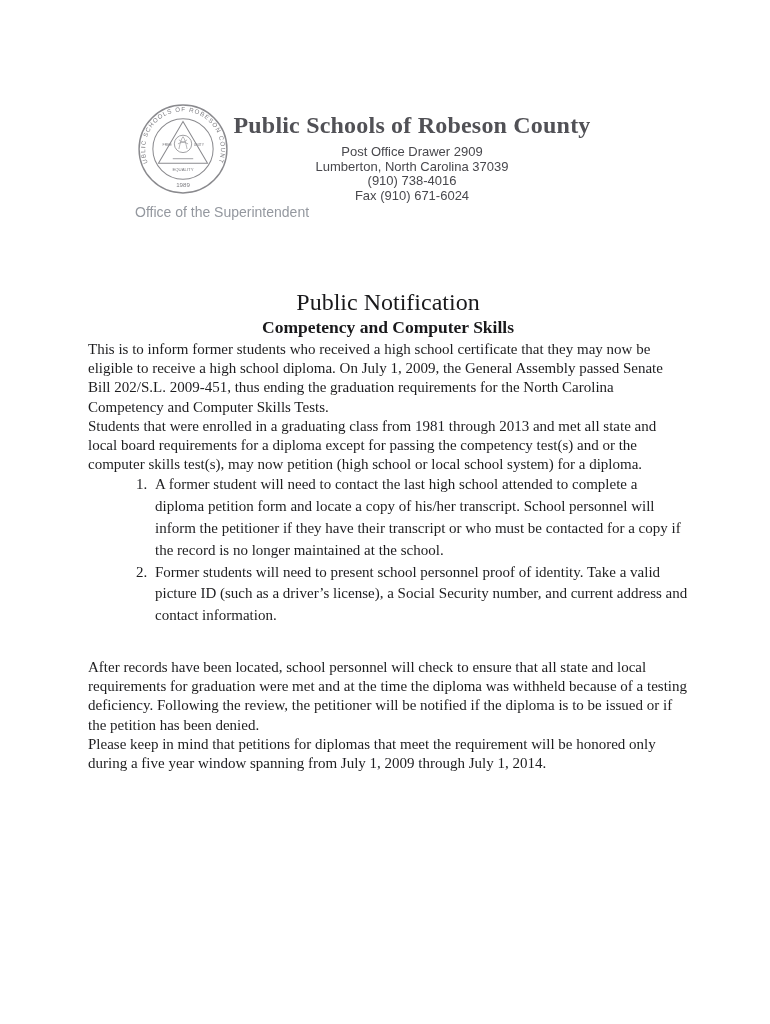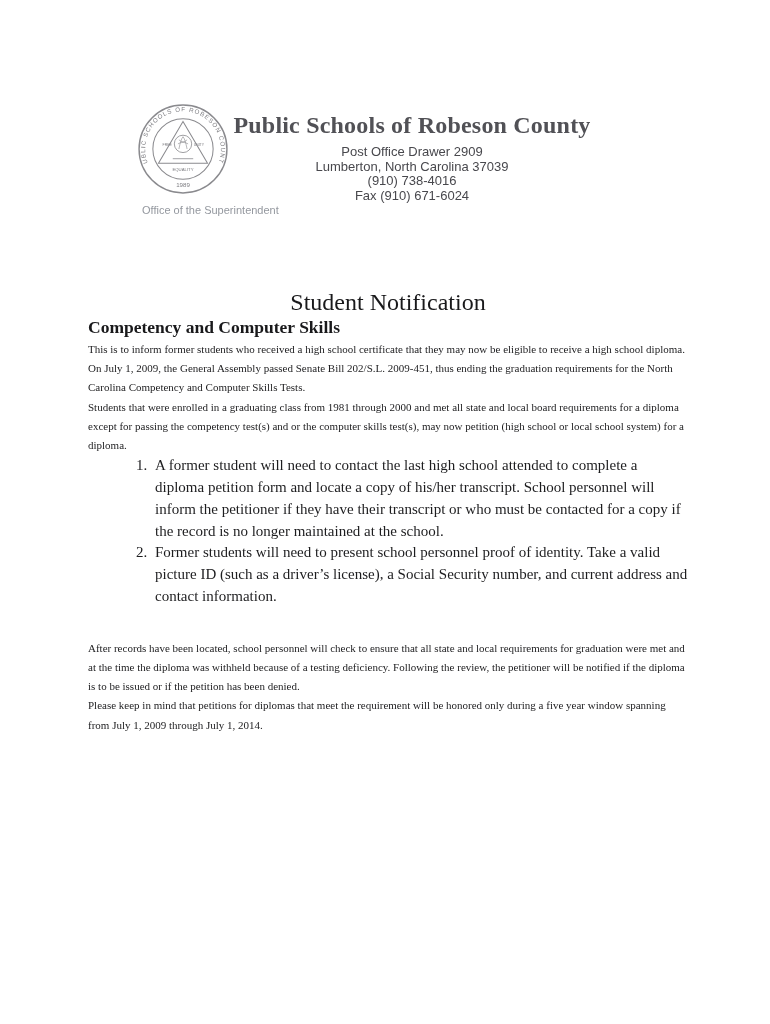--- a/index.html
+++ b/index.html
@@ -38,50 +38,51 @@
   }
   .address-lines {
     margin-top: 6px;
     font-family: "Liberation Sans", sans-serif;
     font-size: 13px;
     line-height: 14.5px;
     color: #48484d;
   }
   .office-line {
     position: absolute;
-    left: 142px;
+    left: 135px;
     top: 204px;
     font-family: "Liberation Sans", sans-serif;
-    font-size: 11px;
+    font-size: 14px;
     color: #94989f;
   }
 
   
   .doc-body {
     position: absolute;
     left: 88px;
     top: 288px;
     width: 600px;
   }
   .doc-title {
     text-align: center;
     font-size: 24px;
     line-height: 28px;
     font-weight: 400;
     color: #19191b;
   }
   .doc-subtitle {
+    text-align: center;
     font-size: 17.5px;
     line-height: 22px;
     font-weight: 700;
     color: #19191b;
     margin-bottom: 2px;
   }
   .para {
-    font-size: 11px;
+    font-size: 15px;
     line-height: 19.2px;
     text-align: left;
   }
   .list {
     margin: 0;
   }
   .list-item {
     position: relative;
     font-size: 15px;
     line-height: 21.8px;
@@ -132,25 +133,25 @@
       <div>Post Office Drawer 2909</div>
       <div>Lumberton, North Carolina 37039</div>
       <div>(910) 738-4016</div>
       <div>Fax (910) 671-6024</div>
     </div>
   </div>
 
   <div class="office-line">Office of the Superintendent</div>
 
   <div class="doc-body">
-    <div class="doc-title">Student Notification</div>
+    <div class="doc-title">Public Notification</div>
     <div class="doc-subtitle">Competency and Computer Skills</div>
 
     <div class="para">This is to inform former students who received a high school certificate that they may now be eligible to receive a high school diploma.  On July 1, 2009, the General Assembly passed Senate Bill 202/S.L. 2009-451, thus ending the graduation requirements for the North Carolina Competency and Computer Skills Tests.</div>
-    <div class="para">Students that were enrolled in a graduating class from 1981 through 2000 and met all state and local board requirements for a diploma except for passing the competency test(s) and or the computer skills test(s), may now petition (high school or local school system) for a diploma.</div>
+    <div class="para">Students that were enrolled in a graduating class from 1981 through 2013 and met all state and local board requirements for a diploma except for passing the competency test(s) and or the computer skills test(s), may now petition (high school or local school system) for a diploma.</div>
 
     <div class="list">
       <div class="list-item">
         <span class="num">1.</span>
         <span>A former student will need to contact the last high school attended to complete a diploma petition form and locate a copy of his/her transcript.  School personnel will inform the petitioner if they have their transcript or who must be contacted for a copy if the record is no longer maintained at the school.</span>
       </div>
       <div class="list-item">
         <span class="num">2.</span>
         <span>Former students will need to present school personnel proof of identity.   Take a valid picture ID (such as a driver’s license), a Social Security number, and current address and contact information.</span>
       </div>

